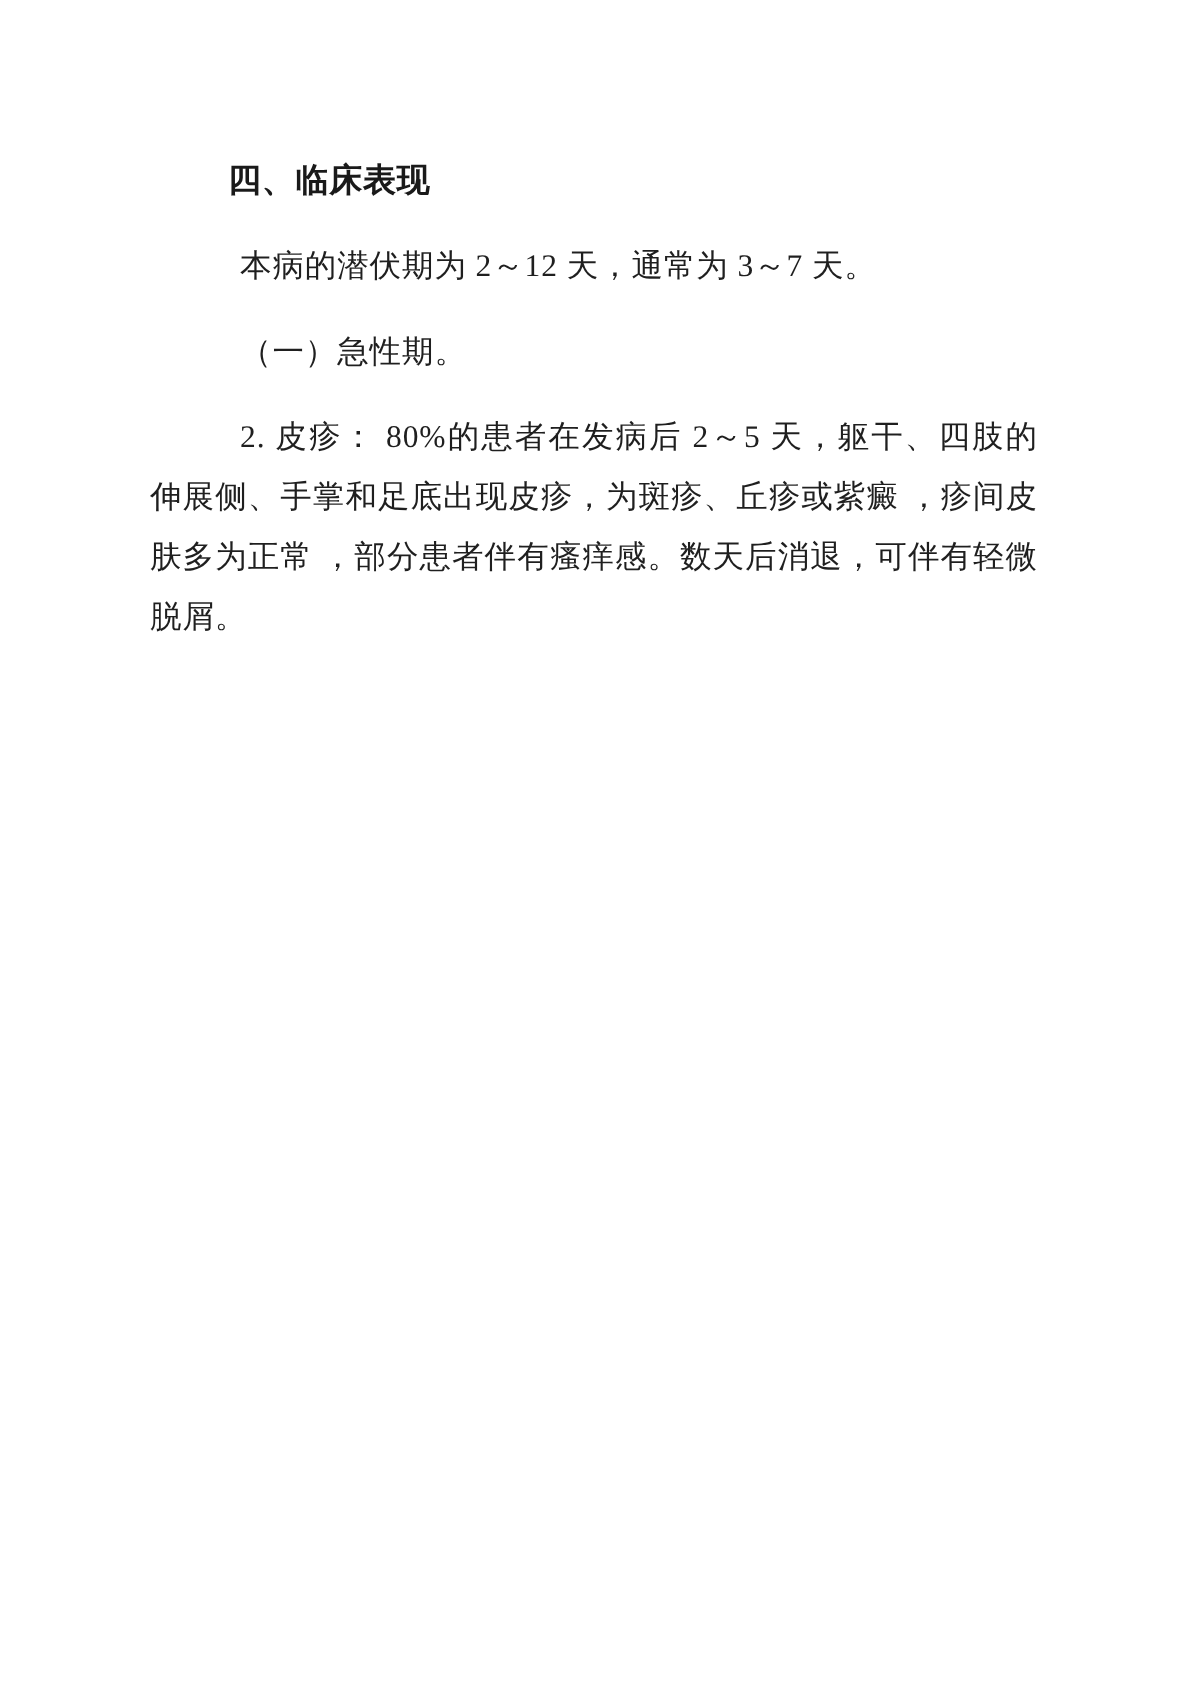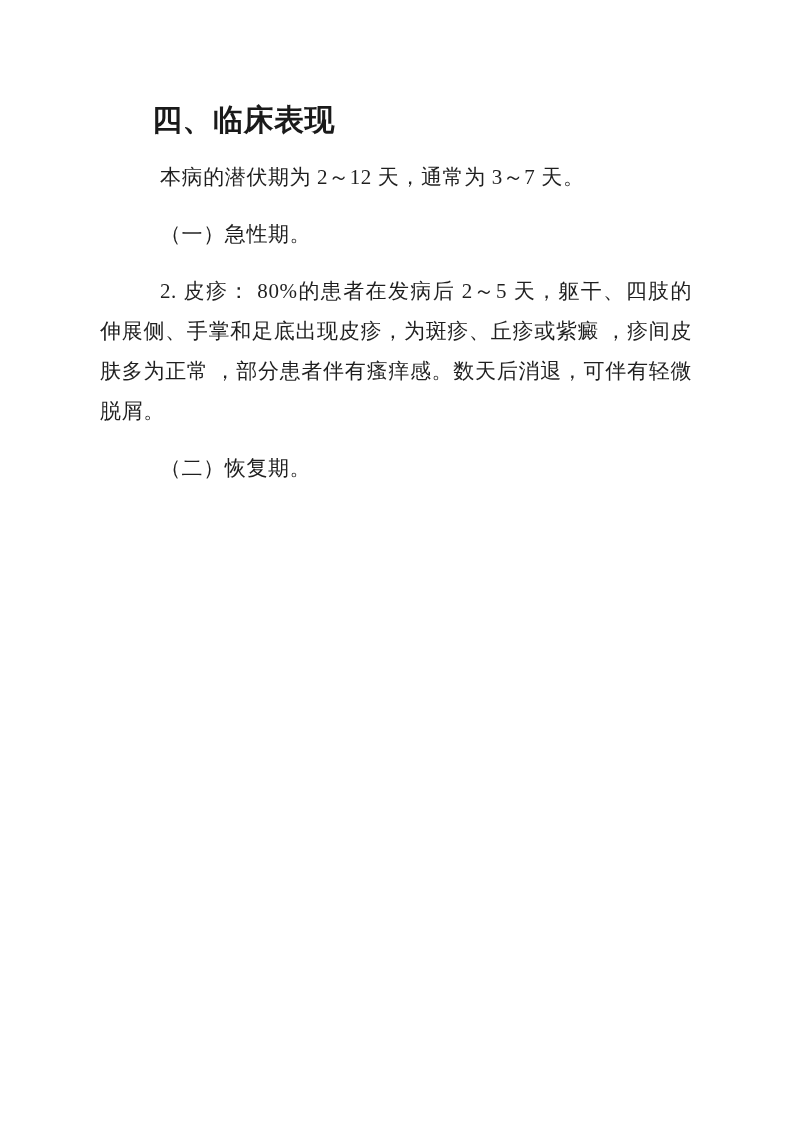--- a/index.html
+++ b/index.html
@@ -16,21 +16,21 @@
   }
   .content {
     position: absolute;
     left: 100px;
     top: 100px;
     width: 592px;
   }
   .doc-heading {
     font-family: Liberation Serif, serif;
     font-weight: 700;
-    font-size: 30px;
+    font-size: 22px;
     line-height: 40px;
     color: #1a1a1a;
     margin: 0 0 9px 0;
     text-indent: 52px;
     letter-spacing: 0.5px;
   }
   p.body-para {
     font-family: "Liberation Serif", "DejaVu Serif", serif;
     font-size: 21px;
     line-height: 40px;
@@ -52,16 +52,15 @@
 
     <p class="body-para">本病的潜伏期为 2～12 天，通常为 3～7 天。</p>
 
     <p class="body-para">（一）急性期。</p>
 
 
     <p class="body-para">2. 皮疹： 80%的患者在发病后 2～5 天，躯干、四肢的伸展侧、手掌和足底出现皮疹，为斑疹、丘疹或紫癜 ，疹间皮肤多为正常 ，部分患者伴有瘙痒感。数天后消退，可伴有轻微脱屑。</p>
 
 
 
-    <p class="body-para">（二）恢复期。</p>
 
   </div>
 </div>
 
 </body></html>

